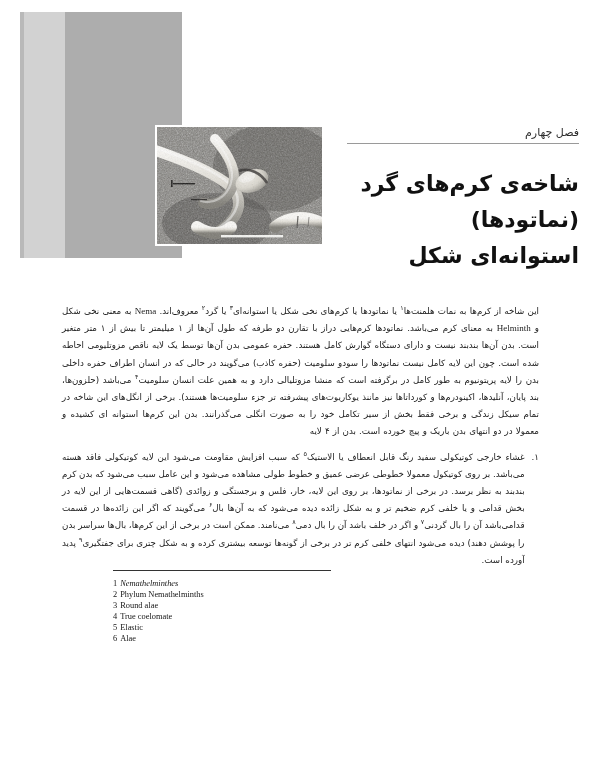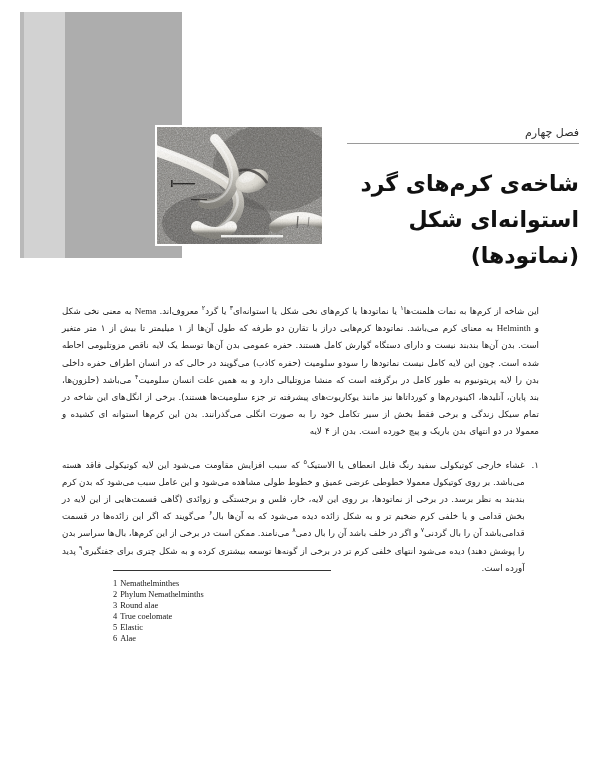--- a/index.html
+++ b/index.html
@@ -112,21 +112,21 @@
     width: 477px;
     box-sizing: border-box;
     text-align: justify;
     text-align-last: right;
     font-size: 8.7px;
     line-height: 17.2px;
     color: #1b1b1b;
     direction: rtl;
   }
   .para {
-    margin: 0 0 16px 0;
+    margin: 0 0 8px 0;
     text-align: justify;
     text-align-last: right;
     word-spacing: 0.4px;
   }
   .para sup {
     font-size: 6.4px;
     vertical-align: super;
     line-height: 0;
   }
   .para .lat {
@@ -183,21 +183,21 @@
     padding: 0;
     font-family: "Liberation Serif", "DejaVu Serif", serif;
     font-size: 8.4px;
     line-height: 11.1px;
     color: #141414;
   }
   .footnote-item {
     white-space: nowrap;
   }
   .footnote-item .fn-num { margin-right: 3px; }
-  .footnote-item .fn-ital { }
+  .footnote-item .fn-ital { font-style: italic; }
 </style>
 </head>
 <body>
 
 <div class="page">
 
   <div class="banner">
     <div class="banner-dark"></div>
     <div class="banner-light"></div>
     <div class="banner-edge"></div>
@@ -268,22 +268,22 @@
         </g>
       </svg>
     </div>
   </div>
 
   <div class="heading-block">
     <div class="chapter-label">فصل چهارم</div>
     <div class="chapter-rule"></div>
     <h1 class="chapter-title">
       <span class="tl">شاخه‌ی کرم‌های گرد</span>
+      <span class="tl">(نماتودها)</span>
       <span class="tl">استوانه‌ای شکل</span>
-      <span class="tl">(نماتودها)</span>
     </h1>
   </div>
 
   <div class="body-col">
     <p class="para"><span>این شاخه از کرم‌ها به نمات هلمنت‌ها</span><sup>۱</sup><span> یا نماتودها یا کرم‌های نخی شکل یا استوانه‌ای</span><sup>۳</sup><span> یا گرد</span><sup>۲</sup><span> معروف‌اند. </span><span class="lat">Nema</span><span> به معنی نخی شکل و </span><span class="lat">Helminth</span><span> به معنای کرم می‌باشد. نماتودها کرم‌هایی دراز با تقارن دو طرفه که طول آن‌ها از ۱ میلیمتر تا بیش از ۱ متر متغیر است. بدن آن‌ها بندبند نیست و دارای دستگاه گوارش کامل هستند. حفره عمومی بدن آن‌ها توسط یک لایه ناقص مزوتلیومی احاطه شده است. چون این لایه کامل نیست نماتودها را سودو سلومیت (حفره کاذب) می‌گویند در حالی که در انسان اطراف حفره داخلی بدن را لایه پریتونیوم به طور کامل در برگرفته است که منشا مزوتلیالی دارد و به همین علت انسان سلومیت</span><sup>۴</sup><span> می‌باشد (حلزون‌ها، بند پایان، آنلیدها، اکینودرم‌ها و کورداتاها نیز ماننذ یوکاریوت‌های پیشرفته تر جزء سلومیت‌ها هستند). برخی از انگل‌های این شاخه در تمام سیکل زندگی و برخی فقط بخش از سیر تکامل خود را به صورت انگلی می‌گذرانند. بدن این کرم‌ها استوانه ای کشیده و معمولا در دو انتهای بدن باریک و پیچ خورده است. بدن از ۴ لایه</span></p>
 
     <div class="list-block">
       <span class="list-marker">۱.</span>
       <span class="list-text"><span>غشاء خارجی کوتیکولی سفید رنگ قابل انعطاف یا الاستیک</span><sup>۵</sup><span> که سبب افزایش مقاومت می‌شود این لایه کوتیکولی فاقد هسته می‌باشد. بر روی کوتیکول معمولا خطوطی عرضی عمیق و خطوط طولی مشاهده می‌شود و این عامل سبب می‌شود که بدن کرم بندبند به نظر برسد. در برخی از نماتودها، بر روی این لایه، خار، فلس و برجستگی و زوائدی (گاهی قسمت‌هایی از این لایه در بخش قدامی و یا خلفی کرم ضخیم تر و به شکل زائده دیده می‌شود که به آن‌ها بال</span><sup>۶</sup><span> می‌گویند که اگر این زائده‌ها در قسمت قدامی‌باشد آن را بال گردنی</span><sup>۷</sup><span> و اگر در خلف باشد آن را بال دمی</span><sup>۸</sup><span> می‌نامند. ممکن است در برخی از این کرم‌ها، بال‌ها سراسر بدن را پوشش دهند) دیده می‌شود انتهای خلفی کرم تر در برخی از گونه‌ها توسعه بیشتری کرده و به شکل چتری برای جفتگیری</span><sup>۹</sup><span> پدید آورده است.</span></span>
     </div>

